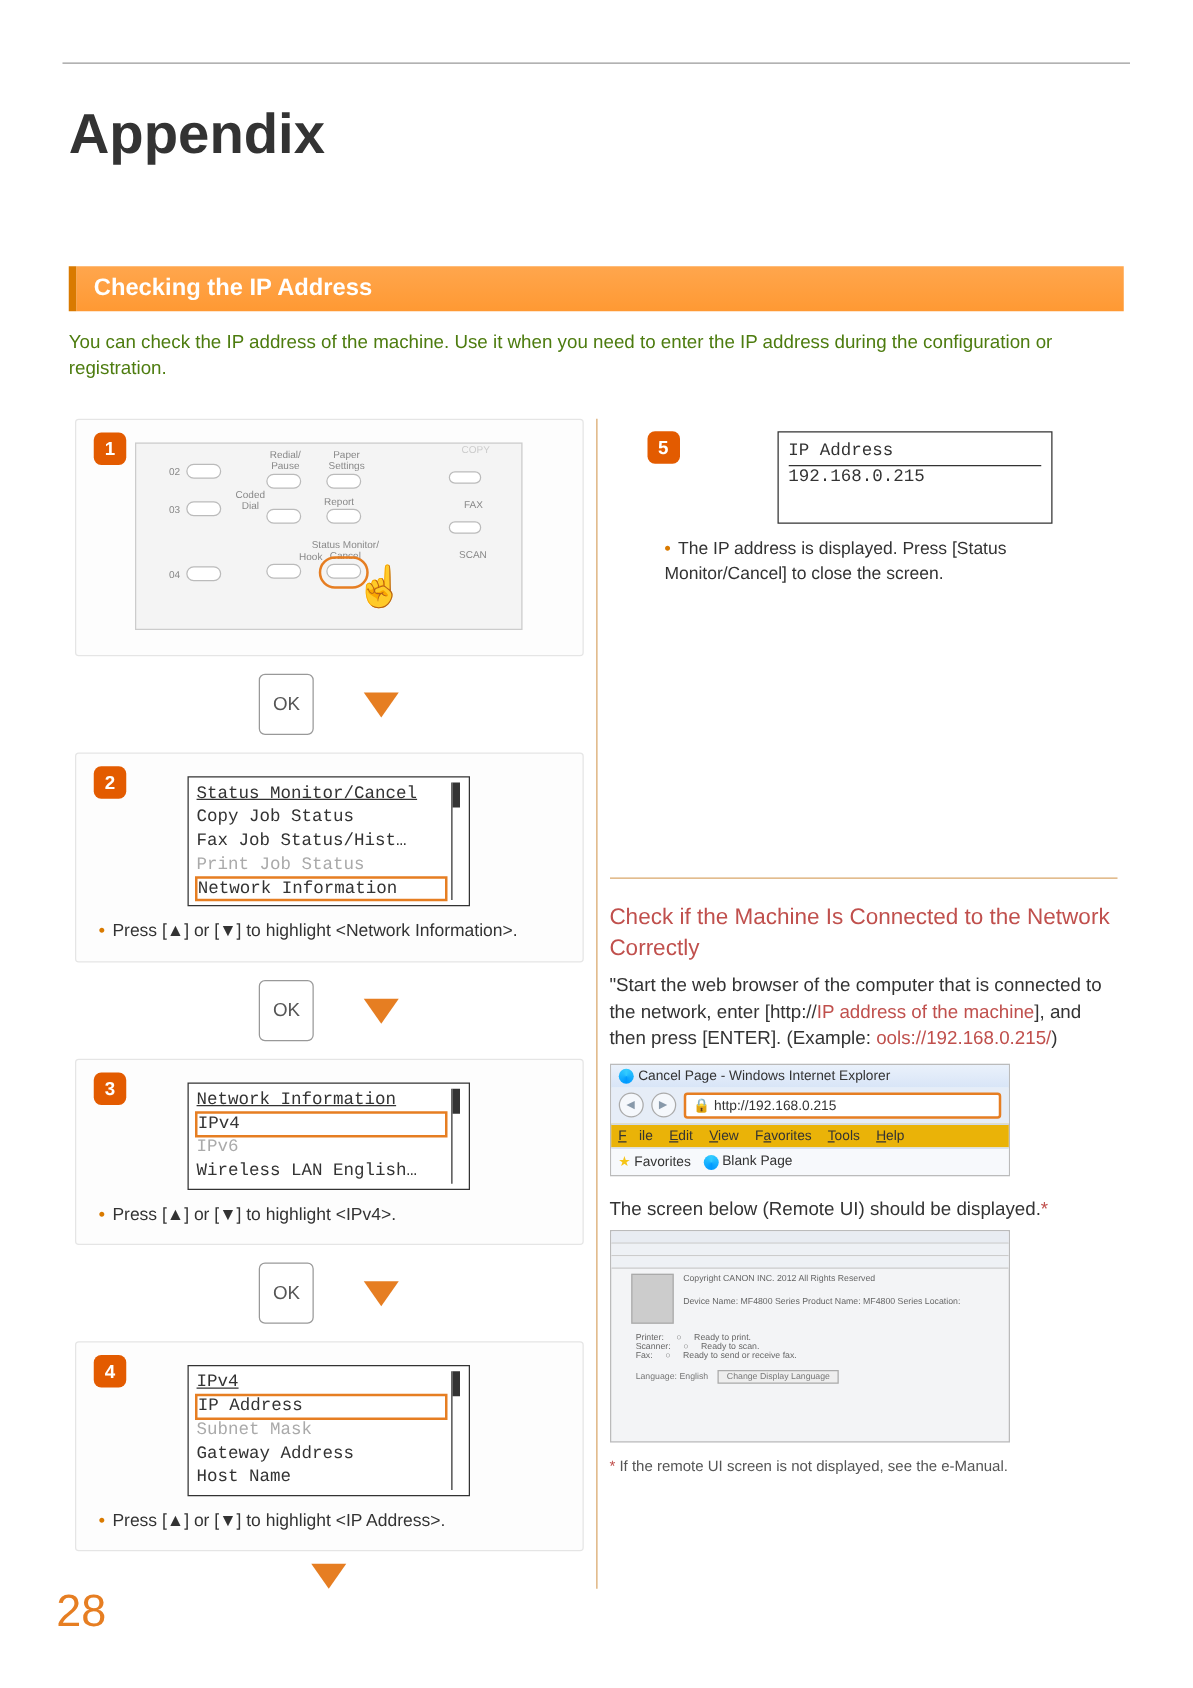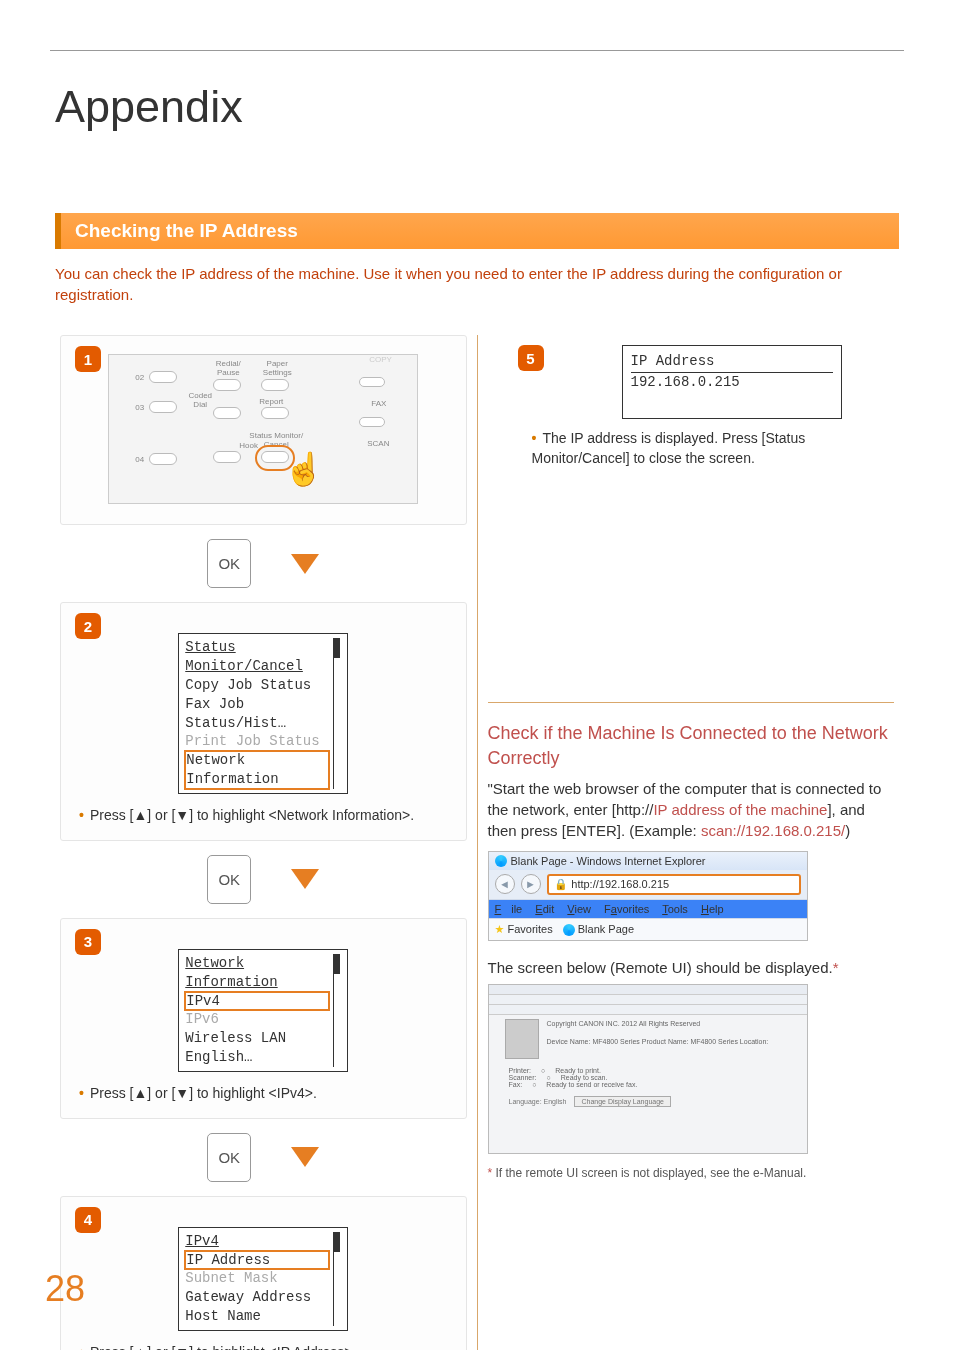--- a/index.html
+++ b/index.html
@@ -1,26 +1,26 @@
 <!DOCTYPE html>
 <html><head>
   <meta charset="utf-8">
   <style>
     * { margin: 0; padding: 0; box-sizing: border-box; }
     body { font-family: Arial, Helvetica, sans-serif; width: 954px; height: 1350px; background: #fff; color: #333; position: relative; }
     .top-rule { border-top: 1px solid #999; margin: 50px 50px 0 50px; }
-    .page-title { font-size: 45px; font-weight: 400; color: #333; margin: 30px 4px 0 55px; }
+    .page-title { font-size: 45px; font-weight: 700; color: #333; margin: 30px 4px 0 55px; }
     .section-bar { background: #f5a623; background: linear-gradient(#ffa64d,#ff9933); color: #fff; font-size: 19px; font-weight: bold; padding: 7px 14px; margin: 80px 55px 0 55px; border-left: 6px solid #d97a00; }
-    .intro { font-size: 15px; color: #c2410c; margin: 14px 55px 0 55px; line-height: 1.4; }
+    .intro { font-size: 15px; color: #4d7c0f; margin: 14px 55px 0 55px; line-height: 1.4; }
     .columns { display: flex; margin: 20px 50px 0 50px; }
     .col { flex: 1; padding: 0 10px; }
     .col-divider { width: 1px; background: #d9a76b; margin-top: 10px; }
     .step-card { border: 1px solid #e5e5e5; background: #fdfdfd; border-radius: 3px; margin-top: 10px; padding: 18px 14px 14px 14px; position: relative; }
     .step-badge { position: absolute; left: 14px; top: 10px; width: 26px; height: 26px; background: #e35b00; color: #fff; border-radius: 6px; display: flex; align-items: center; justify-content: center; font-weight: bold; font-size: 15px; }
-    .lcd { font-family: "Courier New", monospace; border: 1px solid #333; padding: 4px 6px; font-size: 14px; line-height: 1.35; width: 170px; margin: 12px auto; background:#fff; }
+    .lcd { font-family: "Courier New", monospace; border: 1px solid #333; padding: 4px 6px; font-size: 14px; line-height: 1.35; width: 226px; margin: 0 auto; background:#fff; }
     .lcd .title-row { text-decoration: underline; }
     .lcd .hl { background: #fff; outline: 2px solid #e67e22; outline-offset: -1px; padding: 0 1px; display:block; }
     .lcd .scroll { display:flex; }
     .lcd .scroll .txt { flex:1; }
     .lcd .bar { width:8px; border-left:1px solid #333; margin-left:4px; display:flex; flex-direction:column; justify-content:flex-start; }
     .lcd .bar::before { content:""; display:block; width:6px; height:20px; background:#333; }
     .note-list { margin-top: 10px; font-size: 14px; color: #333; padding-left: 4px; line-height:1.4; }
     .note-list .bullet { color: #d97a00; font-weight: bold; margin-right: 6px; }
     .ok-row { display:flex; justify-content:center; align-items:center; gap: 40px; margin: 14px 0; }
     .ok-btn { border: 1px solid #999; border-radius: 5px; padding: 15px 10px; font-size: 15px; color:#555; background:#fff; }
@@ -37,21 +37,21 @@
     .sub-divider { border:none; border-top:1px solid #d9a76b; margin: 220px 0 18px 0; }
     .subhead { color:#c0504d; font-size:18px; line-height:1.35; }
     .subbody { font-size:15px; margin-top:8px; line-height:1.4; }
     .subbody .redlink { color:#c0504d; }
     .ie-bar { border:1px solid #bbb; width:320px; margin-top:10px; font-size:11px; background:#eef3fa; }
     .ie-bar .titlebar { background:linear-gradient(#eaf1fb,#d8e5f7); padding:3px 6px; display:flex; align-items:center; gap:4px; }
     .ie-bar .ieicon { width:12px; height:12px; border-radius:50%; background:conic-gradient(#3cf,#09f,#3cf); }
     .ie-bar .navrow { display:flex; align-items:center; gap:6px; padding:4px 6px; background:#e6edf7; }
     .ie-bar .circ { width:20px; height:20px; border:1px solid #aaa; border-radius:50%; background:#f5f8fc; display:flex; align-items:center; justify-content:center; color:#89a; font-size:11px; }
     .ie-bar .url { flex:1; border:2px solid #e67e22; border-radius:3px; padding:2px 6px; background:#fff; font-size:11px; color:#333; }
-    .ie-bar .menurow { padding:3px 6px; background:#3b82f6; border-top:1px solid #d0daea; }
+    .ie-bar .menurow { padding:3px 6px; background:#eab308; border-top:1px solid #d0daea; }
     .ie-bar .menurow span { margin-right:10px; }
     .ie-bar .menurow span u { text-decoration:underline; }
     .ie-bar .favrow { padding:4px 6px; background:#f7f9fc; border-top:1px solid #d0daea; display:flex; align-items:center; gap:10px; }
     .ie-bar .star { color:#f5c518; }
     .caption2 { font-size:15px; margin-top:16px; line-height:1.4; }
     .caption2 .ast { color:#c0504d; }
     .remoteui-shot { border:1px solid #bbb; width:320px; height:170px; margin-top:6px; background:#f3f4f6; position:relative; font-size:8px; color:#777; overflow:hidden; }
     .remoteui-shot .topthin { height:10px; background:#e8ecf2; border-bottom:1px solid #ccc; }
     .remoteui-shot .bar2 { height:10px; background:#eef1f5; border-bottom:1px solid #ccc; }
     .remoteui-shot .hdr { text-align:center; padding:6px 0; font-style:italic; font-weight:bold; color:#555; font-size:11px; }
@@ -209,27 +209,27 @@
       </div>
       <div class="note-list" style="padding-left:30px;">
         <span class="bullet">•</span><span>The IP address is displayed. Press [Status Monitor/Cancel] to close the screen.</span>
       </div>
     </div>
 
     <hr class="sub-divider">
 
     <div class="subhead">Check if the Machine Is Connected to the Network Correctly</div>
     <p class="subbody">
-      <span>"Start the web browser of the computer that is connected to the network, enter [http://</span><span class="redlink">IP address of the machine</span><span>], and then press [ENTER]. (Example: </span><span class="redlink">scan://192.168.0.215/</span><span>)</span>
+      <span>"Start the web browser of the computer that is connected to the network, enter [http://</span><span class="redlink">IP address of the machine</span><span>], and then press [ENTER]. (Example: </span><span class="redlink">ools://192.168.0.215/</span><span>)</span>
     </p>
 
     <div class="ie-bar">
       <div class="titlebar">
         <span class="ieicon"></span>
-        <span>Blank Page - Windows Internet Explorer</span>
+        <span>Cancel Page - Windows Internet Explorer</span>
       </div>
       <div class="navrow">
         <span class="circ">◄</span>
         <span class="circ">►</span>
         <span class="url">🔒 <span>http://192.168.0.215</span></span>
       </div>
       <div class="menurow">
         <span><u>F</u><span></span>ile</span>
         <span><u>E</u>dit</span>
         <span><u>V</u>iew</span>

